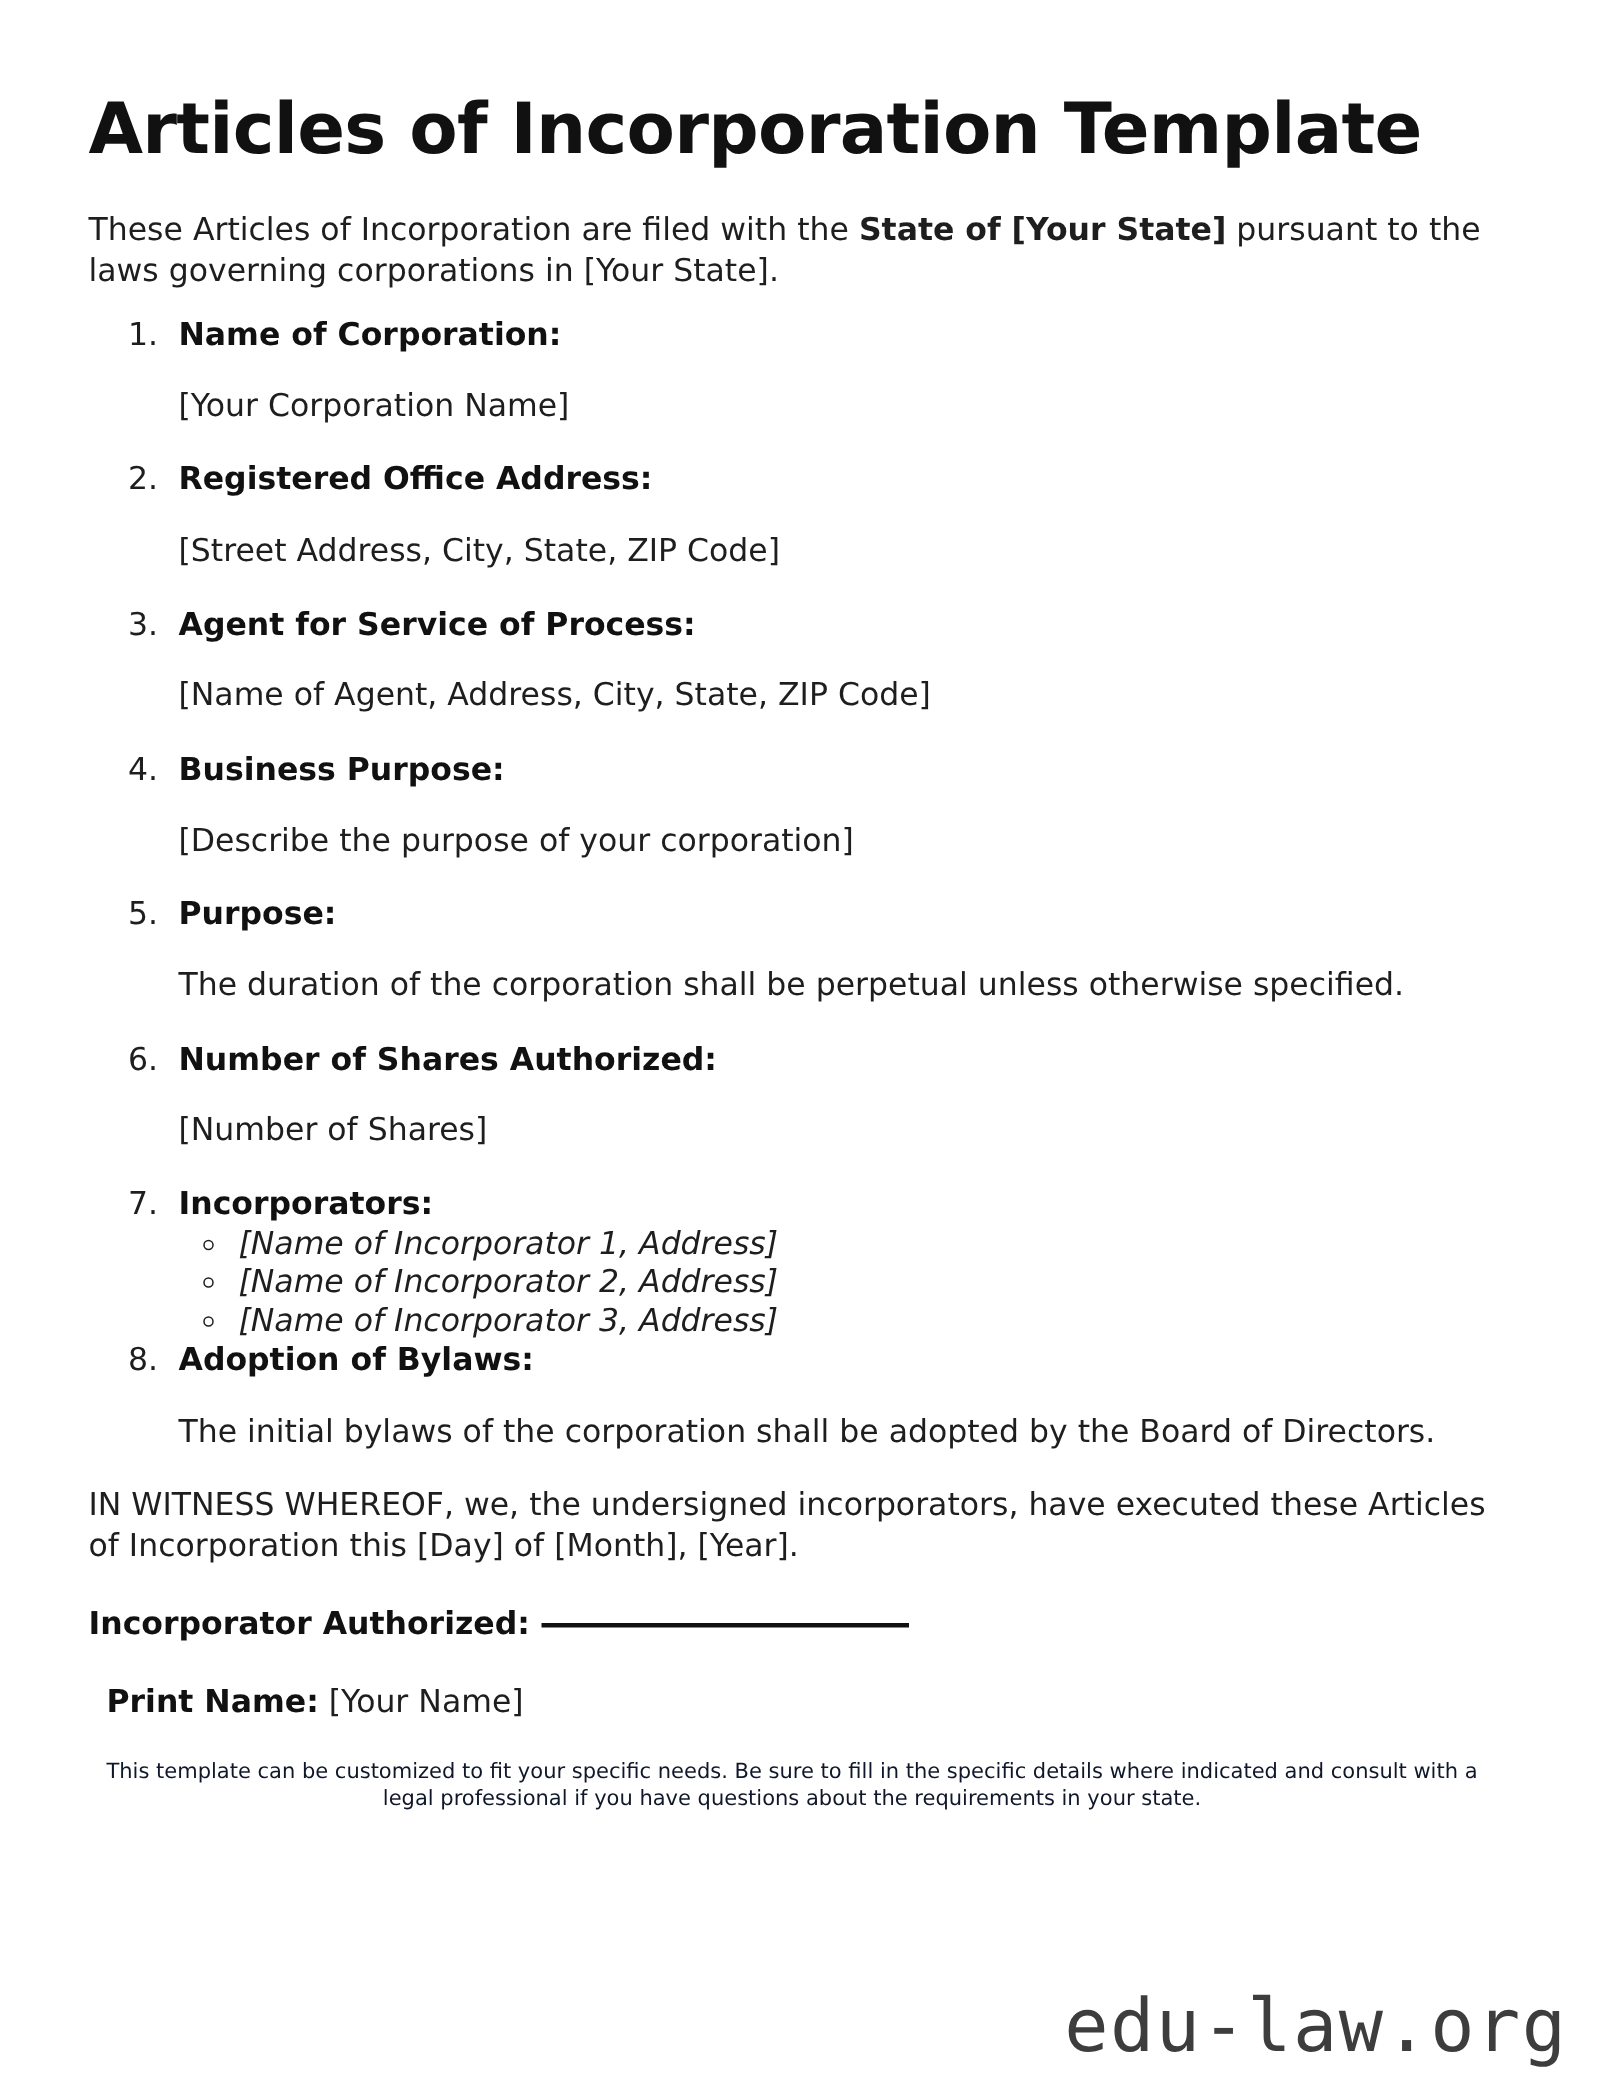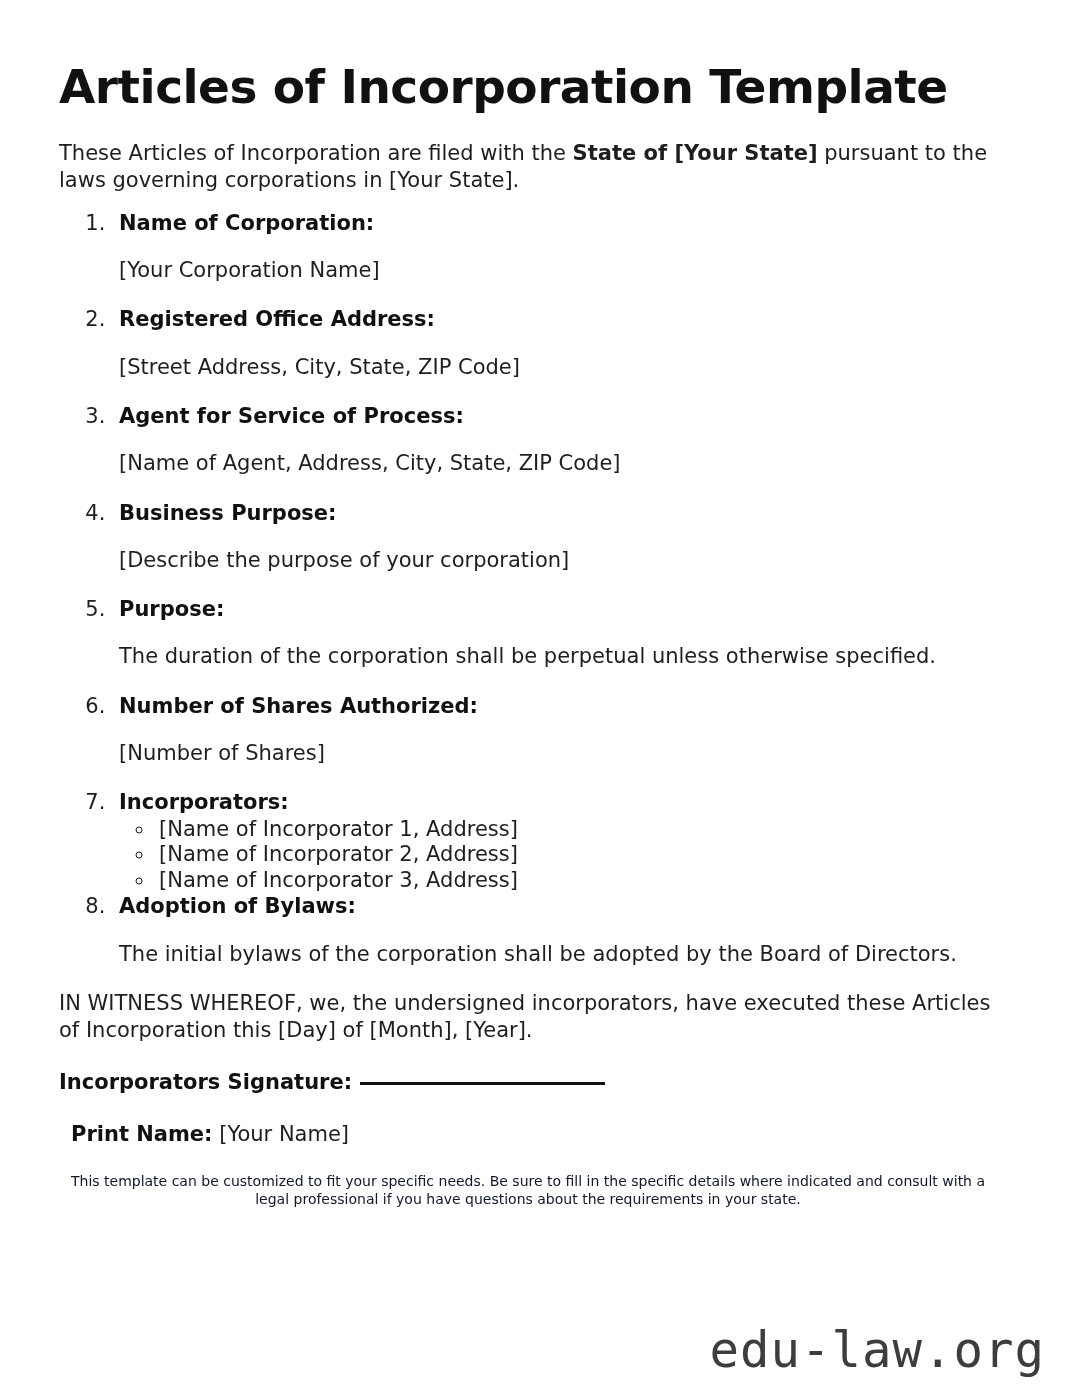--- a/index.html
+++ b/index.html
@@ -68,20 +68,21 @@
     color: #1e1e1e;
     margin: 20px 0 22px 0;
     line-height: 1.3;
   }
   .item-body:last-child { margin-bottom: 22px; }
 
   ul.sub-list {
     list-style-type: circle;
     margin: 0;
     padding: 0 0 0 36px;
+    font-style: italic;
   }
   ul.sub-list > li {
     font-size: 21px;
     line-height: 1.22;
     font-weight: normal;
     color: #1e1e1e;
     padding-left: 4px;
   }
   ul.sub-list > li::marker { color: #1e1e1e; }
 
@@ -186,21 +187,21 @@
 
     <li>
       <span class="item-head">Adoption of Bylaws:</span>
       <div class="item-body">The initial bylaws of the corporation shall be adopted by the Board of Directors.</div>
     </li>
 
   </ol>
 
   <p class="witness-para">IN WITNESS WHEREOF, we, the undersigned incorporators, have executed these Articles of Incorporation this [Day] of [Month], [Year].</p>
 
-  <p class="sig-line"><b>Incorporators Signature:</b><span class="sig-rule"></span></p>
+  <p class="sig-line"><b>Incorporator Authorized:</b><span class="sig-rule"></span></p>
 
   <p class="print-line"><b>Print Name:</b><span> [Your Name]</span></p>
 
   <p class="closing-para">This template can be customized to fit your specific needs. Be sure to fill in the specific details where indicated and consult with a legal professional if you have questions about the requirements in your state.</p>
 
 </div>
 
 <div class="watermark">edu-law.org</div>
 
 </body></html>

